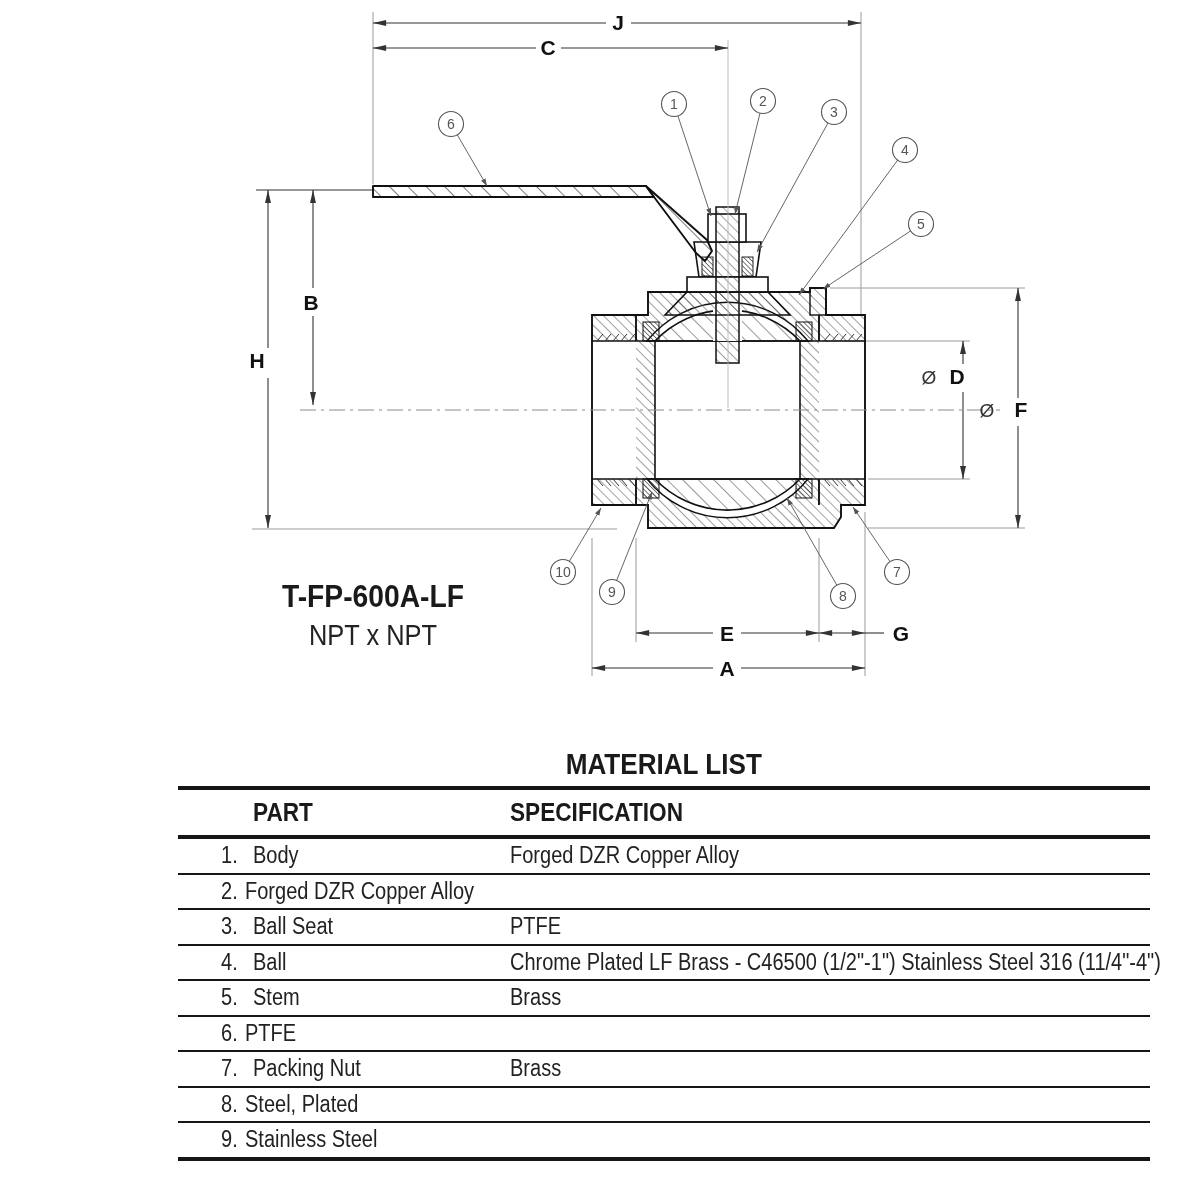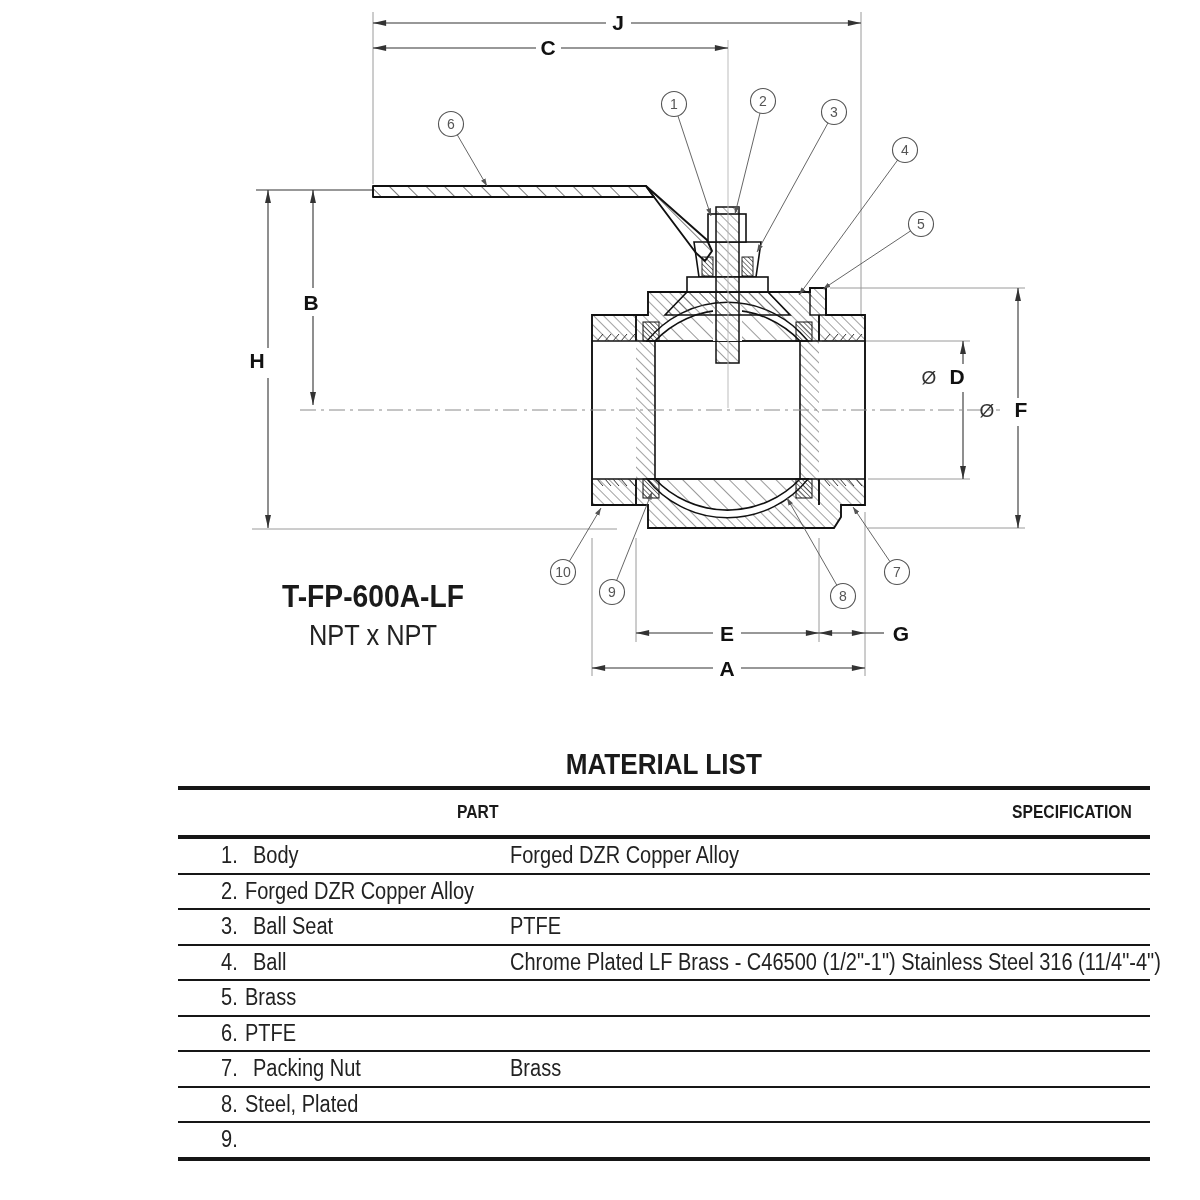--- a/index.html
+++ b/index.html
@@ -12,21 +12,21 @@
   .modeltitle{font-size:31px;font-weight:bold;fill:#1a1a1a;}
   .modelsub{font-size:29px;fill:#222;}
 
   
   #matlist{position:absolute;left:178px;top:742px;width:972px;text-decoration:underline;}
   .mat-title{text-align:center;height:44px;line-height:44px;font-size:30px;font-weight:bold;
              color:#1a1a1a;}
   .mat-title .c{transform-origin:50% 50%;}
   .mat-table{border-top:4px solid #161616;border-bottom:4px solid #161616;}
   .mat-hrow{display:grid;grid-template-columns:62px 265px 1fr;align-items:center;
-            height:45px;border-bottom:4px solid #161616;font-size:18px;font-weight:bold;color:#1a1a1a;text-align:right;}
+            height:45px;border-bottom:4px solid #161616;font-size:26px;font-weight:bold;color:#1a1a1a;}
   .mat-row{display:grid;grid-template-columns:62px 265px 1fr;align-items:center;
            height:33.5px;border-bottom:2.5px solid #161616;font-size:23px;color:#222;}
   .mat-row:last-child{border-bottom:none;}
   .cell-num{text-align:right;}
   .cell-part{padding-left:13px;}
   .cell-spec{padding-left:5px;}
   .c{display:inline-block;transform:scaleX(0.87);transform-origin:0 50%;white-space:nowrap;}
 </style>
 </head>
 <body>
@@ -290,34 +290,36 @@
       <div class="cell-part"><span class="c">Ball Seat</span></div>
       <div class="cell-spec"><span class="c">PTFE</span></div>
     </div>
     <div class="mat-row">
       <div class="cell-num"><span class="c">4.</span></div>
       <div class="cell-part"><span class="c">Ball</span></div>
       <div class="cell-spec"><span class="c">Chrome Plated LF Brass - C46500 (1/2"-1") Stainless Steel 316 (11/4"-4")</span></div>
     </div>
     <div class="mat-row">
       <div class="cell-num"><span class="c">5.</span></div>
+      <div class="cell-part"><span class="c">Stem</span></div>
       <div class="cell-spec"><span class="c">Brass</span></div>
     </div>
     <div class="mat-row">
       <div class="cell-num"><span class="c">6.</span></div>
       <div class="cell-spec"><span class="c">PTFE</span></div>
     </div>
     <div class="mat-row">
       <div class="cell-num"><span class="c">7.</span></div>
       <div class="cell-part"><span class="c">Packing Nut</span></div>
       <div class="cell-spec"><span class="c">Brass</span></div>
     </div>
     <div class="mat-row">
       <div class="cell-num"><span class="c">8.</span></div>
       <div class="cell-spec"><span class="c">Steel, Plated</span></div>
     </div>
     <div class="mat-row">
       <div class="cell-num"><span class="c">9.</span></div>
+      <div class="cell-spec"><span class="c">Stainless Steel</span></div>
     </div>
   </div>
 </div>
 
 </div>
 
 </body></html>

